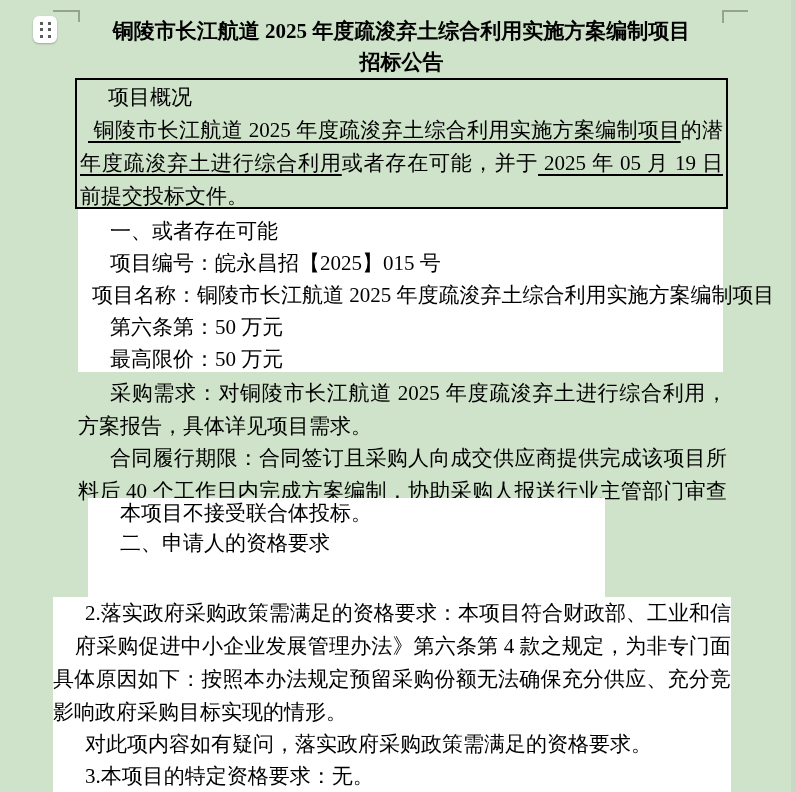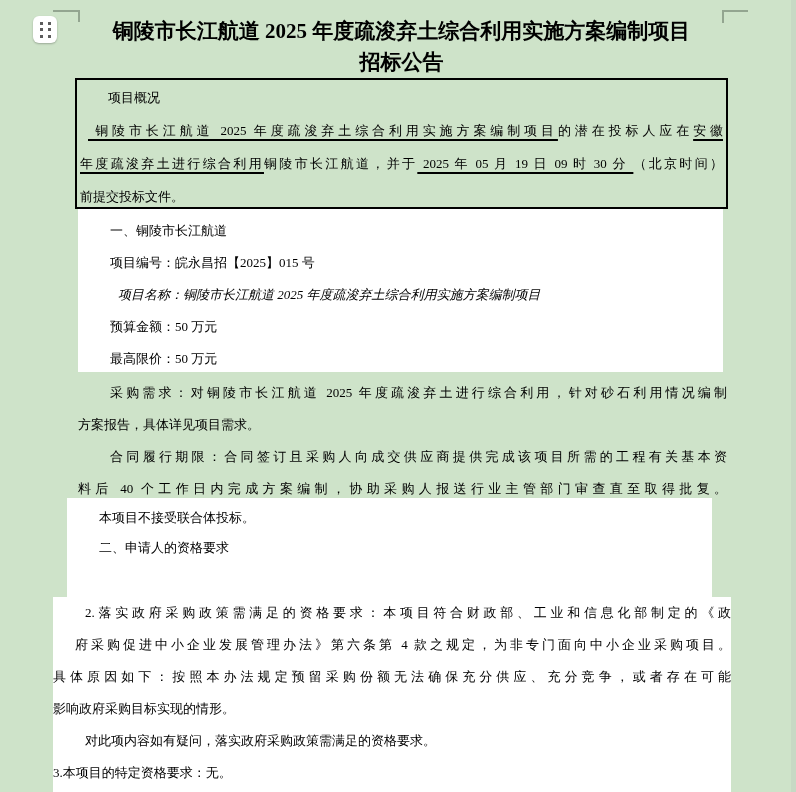--- a/index.html
+++ b/index.html
@@ -4,21 +4,21 @@
 <style>
   html,body{margin:0;padding:0;}
   body{
     width:796px;height:792px;position:relative;overflow:hidden;
     background:#cee3c9;color:#000;
     font-family:"Liberation Serif", serif;
   }
   .abs{position:absolute;}
   
   .line{
-    font-size:13px;line-height:32px;white-space:nowrap;
+    font-size:21px;line-height:32px;white-space:nowrap;
   }
   .lh33 .line{line-height:33px;}
   .lh30 .line{line-height:30px;}
   .line.just{
     white-space:normal;text-align:justify;text-align-last:justify;
     overflow:hidden;max-height:33px;
   }
   .seg{}
   .seg.b{font-weight:normal;}
   .seg.u{text-decoration:underline;text-decoration-thickness:1.5px;text-underline-offset:4px;}
@@ -30,21 +30,21 @@
   
   #overview{
     left:75px;top:78px;width:653px;height:131px;
     border:2px solid #000;box-sizing:border-box;
     padding:1px 3px 0 3px;background:transparent;
   }
   
   .white{background:#ffffff;}
   #boxA{left:78px;top:209px;width:645px;height:163px;padding-top:6px;box-sizing:border-box;}
   #greenSec{left:78px;top:372px;width:649px;height:150px;padding-top:5px;box-sizing:border-box;}
-  #boxB{left:67px;top:498px;width:645px;height:99px;padding-top:5px;box-sizing:border-box;}
+  #boxB{left:88px;top:498px;width:517px;height:99px;box-sizing:border-box;}
   #boxC{left:53px;top:597px;width:678px;height:195px;box-sizing:border-box;}
   
   #dragHandle{
     left:33px;top:16px;width:24px;height:27px;background:#fff;border-radius:6px;
     box-shadow:0 1px 2px rgba(0,0,0,0.25);
     display:grid;grid-template-columns:3px 3px;grid-template-rows:3px 3px 3px;
     column-gap:5px;row-gap:3.5px;justify-content:center;align-content:center;
   }
   #dragHandle .dot{width:3px;height:3px;background:#5c5c5c;}
   
@@ -76,29 +76,29 @@
 <div id="edgeR" class="abs"></div>
 
 <div id="title" class="abs">
   <div>铜陵市长江航道 2025 年度疏浚弃土综合利用实施方案编制项目</div>
   <div>招标公告</div>
 </div>
 
 <div id="overview" class="abs lh33">
     <div class="line" style="padding-left: 28px;"><span class="seg">项目概况</span></div>
     <div class="line just" style="padding-left: 8px;"><span class="seg u">&nbsp;铜陵市长江航道 2025 年度疏浚弃土综合利用实施方案编制项目</span><span class="seg">的潜在投标人应在</span><span class="seg u">安徽</span></div>
-    <div class="line just"><span class="seg u">年度疏浚弃土进行综合利用</span><span class="seg">铜陵市长江航道，并于</span><span class="seg b u">&nbsp;2025 年 05 月 19 日 09 时 30 分&nbsp;</span><span class="seg b">（北京时间）</span></div>
+    <div class="line just"><span class="seg u">年度疏浚弃土进行综合利用</span><span class="seg">或者存在可能，并于</span><span class="seg b u">&nbsp;2025 年 05 月 19 日 09 时 30 分&nbsp;</span><span class="seg b">（北京时间）</span></div>
     <div class="line"><span class="seg">前提交投标文件。</span></div>
   </div>
 
 <div id="boxA" class="abs white">
-    <div class="line" style="padding-left: 32px;"><span class="seg b">一、铜陵市长江航道</span></div>
+    <div class="line" style="padding-left: 32px;"><span class="seg b">一、或者存在可能</span></div>
     <div class="line" style="padding-left: 32px;"><span class="seg">项目编号：皖永昌招【2025】015 号</span></div>
-    <div class="line" style="padding-left: 40px; font-style: italic;"><span class="seg">项目名称：铜陵市长江航道 2025 年度疏浚弃土综合利用实施方案编制项目</span></div>
-    <div class="line" style="padding-left: 32px;"><span class="seg b">预算金额：</span><span class="seg">50 万元</span></div>
+    <div class="line" style="padding-left: 14px;"><span class="seg">项目名称：铜陵市长江航道 2025 年度疏浚弃土综合利用实施方案编制项目</span></div>
+    <div class="line" style="padding-left: 32px;"><span class="seg b">第六条第：</span><span class="seg">50 万元</span></div>
     <div class="line" style="padding-left: 32px;"><span class="seg b">最高限价：</span><span class="seg">50 万元</span></div>
   </div>
 
 <div id="greenSec" class="abs">
     <div class="line just" style="padding-left: 32px;"><span class="seg b">采购需求：</span><span class="seg">对铜陵市长江航道 2025 年度疏浚弃土进行综合利用，针对砂石利用情况编制</span></div>
     <div class="line"><span class="seg">方案报告，具体详见项目需求。</span></div>
     <div class="line just" style="padding-left: 32px;"><span class="seg b">合同履行期限：</span><span class="seg">合同签订且采购人向成交供应商提供完成该项目所需的工程有关基本资</span></div>
     <div class="line just"><span class="seg">料后 40 个工作日内完成方案编制，协助采购人报送行业主管部门审查直至取得批复。</span></div>
   </div>
 
@@ -106,14 +106,14 @@
     <div class="line" style="padding-left: 32px;"><span class="seg">本项目不接受联合体投标。</span></div>
     <div class="line" style="padding-left: 32px;"><span class="seg b">二、申请人的资格要求</span></div>
   </div>
 
 <div id="boxC" class="abs white">
     <div class="line just" style="padding-left: 32px;"><span class="seg b">2.落实政府采购政策需满足的资格要求：</span><span class="seg">本项目符合财政部、工业和信息化部制定的《政</span></div>
     <div class="line just" style="padding-left: 22px;"><span class="seg">府采购促进中小企业发展管理办法》第六条第 4 款之规定，为非专门面向中小企业采购项目。</span></div>
     <div class="line just"><span class="seg">具体原因如下：按照本办法规定预留采购份额无法确保充分供应、充分竞争，或者存在可能</span></div>
     <div class="line"><span class="seg">影响政府采购目标实现的情形。</span></div>
     <div class="line" style="padding-left: 32px;"><span class="seg">对此项内容如有疑问，落实政府采购政策需满足的资格要求。</span></div>
-    <div class="line" style=" font-family: Liberation Serif, serif;"><span class="seg">3.本项目的特定资格要求：无。</span></div>
+    <div class="line" style="padding-left: 32px; font-family: Liberation Serif, serif;"><span class="seg">3.本项目的特定资格要求：无。</span></div>
   </div>
 
 </body></html>

